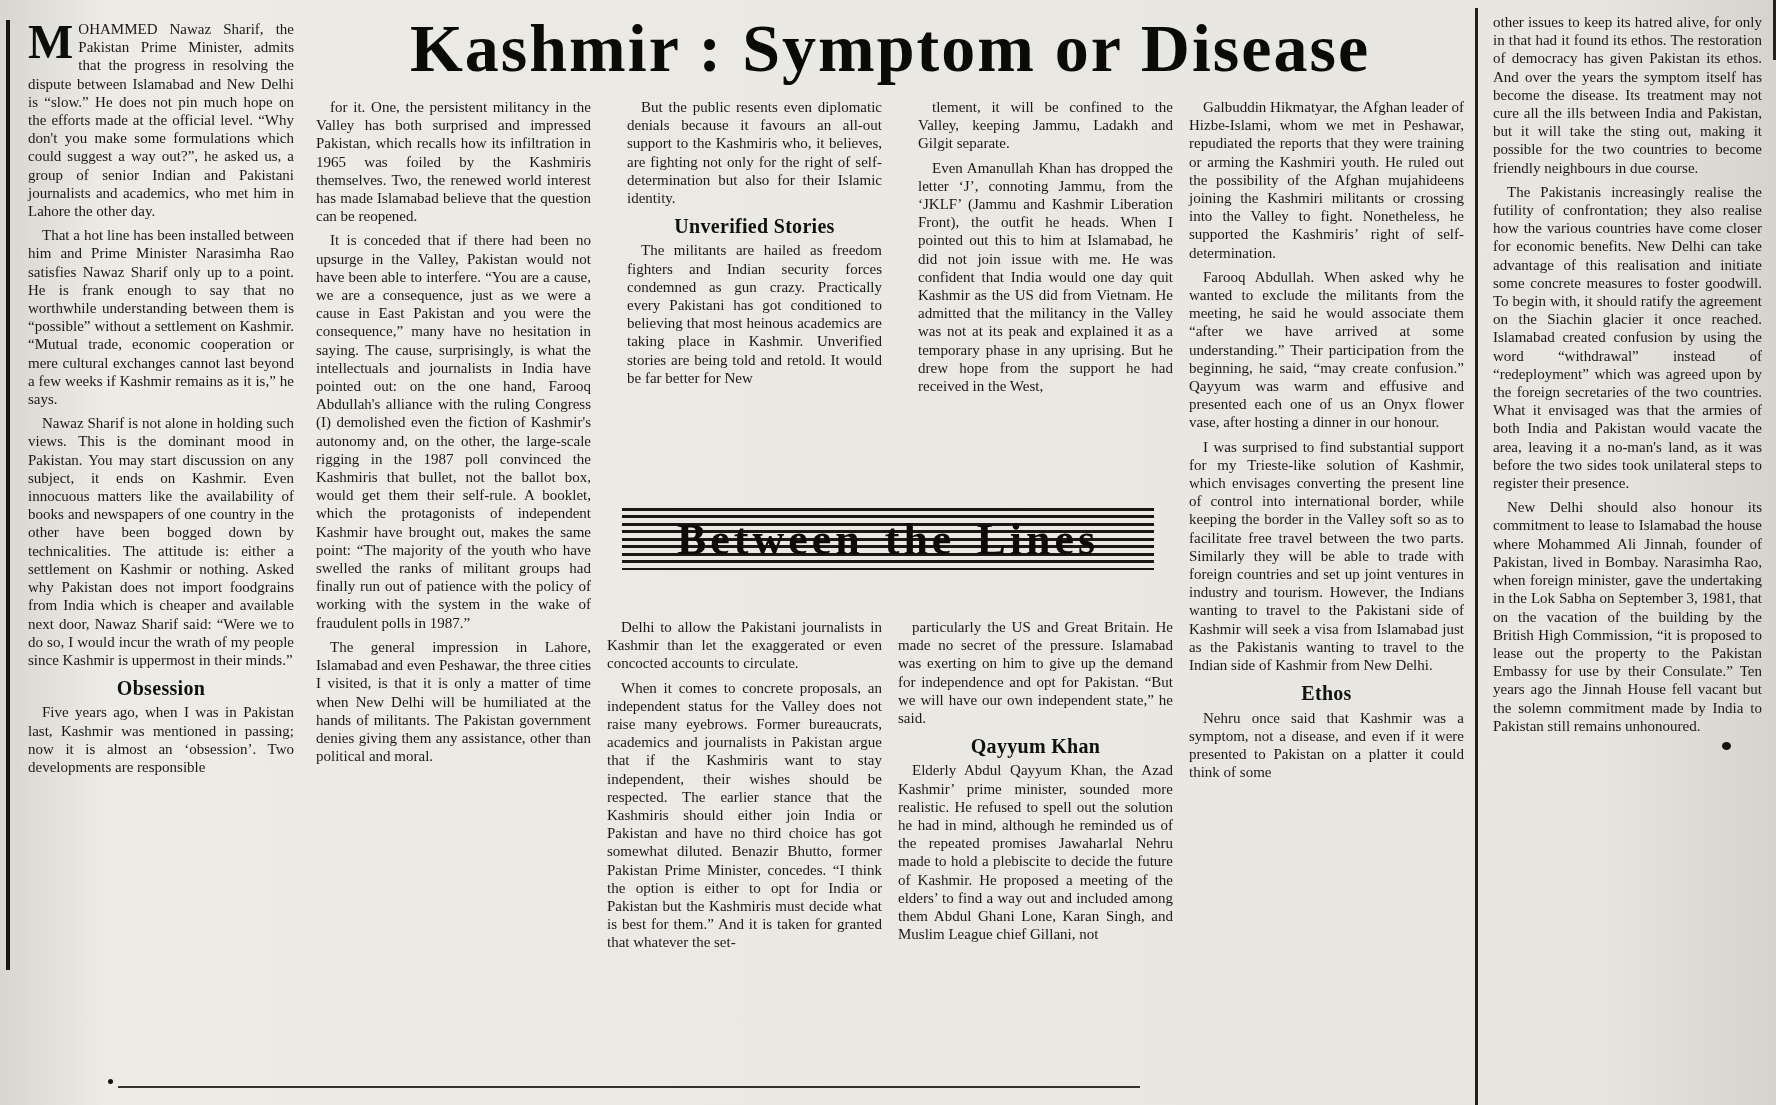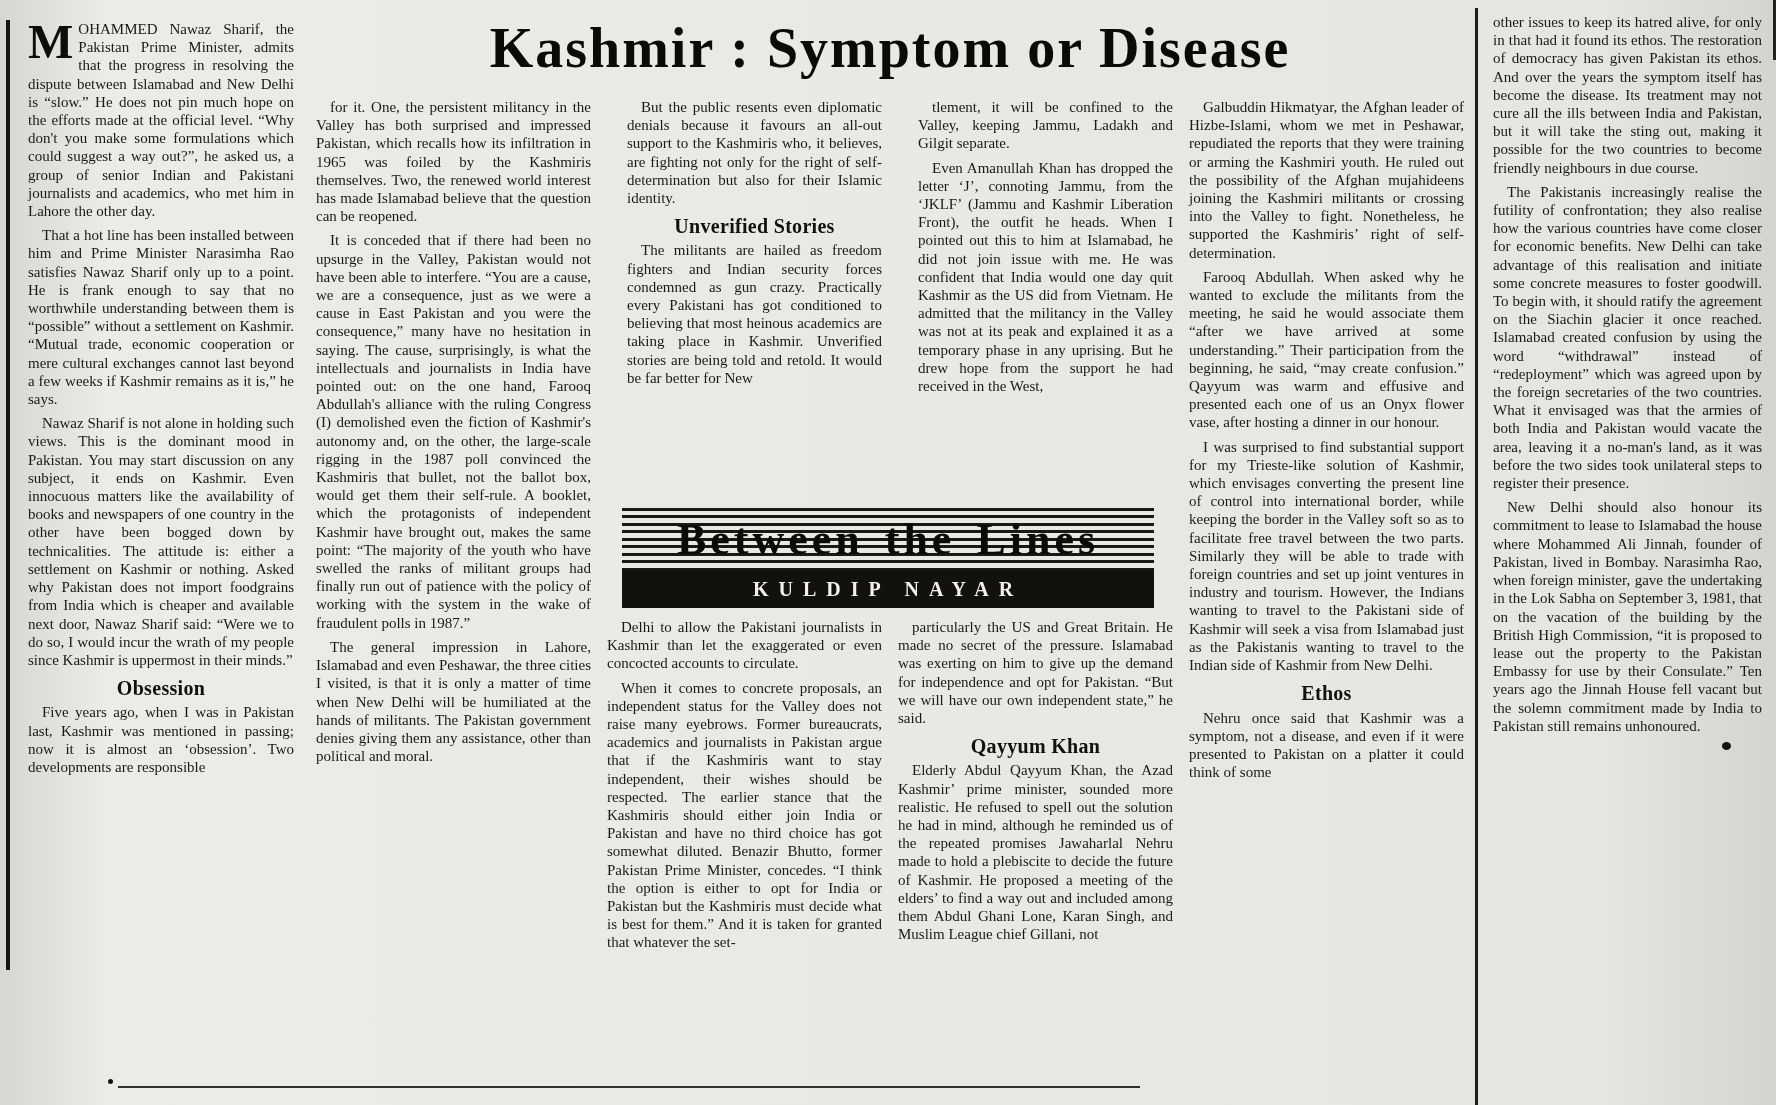--- a/index.html
+++ b/index.html
@@ -17,21 +17,21 @@
   .para { margin:0 0 6px 0; text-indent:14px; }
   .para.lead { text-indent:0; }
   .subhead { text-align:center; font-size:20px; font-weight:bold; margin:10px 0 6px 0; letter-spacing:.3px; color:#111; }
   .dropcap { float:left; font-size:48px; line-height:40px; font-weight:bold; padding:2px 5px 0 0; color:#0d0d0c; }
 
   .col-1 { width:292px; padding:12px 12px 0 14px; }
   .middle { width:1168px; padding:0 10px; position:relative; }
   .col-6 { flex:1; padding:5px 10px 0 14px; }
 
   .headline {
-    font-size:56px; line-height:80px; font-weight:bold; text-align:center;
+    font-size:68px; line-height:80px; font-weight:bold; text-align:center;
     letter-spacing:2px; white-space:nowrap; padding-bottom:10px; color:#0a0a09;
     font-family:"Liberation Serif","DejaVu Serif",serif;
   }
   .mid-cols { display:flex; gap:16px; position:relative; }
   .mid-cols .col { flex:1 1 0; min-width:0; }
   .pre-box { height:408px; overflow:hidden;margin-left:20px; }
   .box-gap { height:112px; }
 
   .btl-box { position:absolute; left:306px; top:410px; width:532px; height:80px; }
   .btl-stripes {
@@ -111,21 +111,20 @@
           <p class="para">Farooq Abdullah. When asked why he wanted to exclude the militants from the meeting, he said he would associate them “after we have arrived at some understanding.” Their participation from the beginning, he said, “may create confusion.” Qayyum was warm and effusive and presented each one of us an Onyx flower vase, after hosting a dinner in our honour.</p>
           <p class="para">I was surprised to find substantial support for my Trieste-like solution of Kashmir, which envisages converting the present line of control into international border, while keeping the border in the Valley soft so as to facilitate free travel between the two parts. Similarly they will be able to trade with foreign countries and set up joint ventures in industry and tourism. However, the Indians wanting to travel to the Pakistani side of Kashmir will seek a visa from Islamabad just as the Pakistanis wanting to travel to the Indian side of Kashmir from New Delhi.</p>
           <h3 class="subhead">Ethos</h3>
           <p class="para">Nehru once said that Kashmir was a symptom, not a disease, and even if it were presented to Pakistan on a platter it could think of some</p>
         </div>
 
         <div class="btl-box">
           <div class="btl-stripes">
             <span class="btl-title">Between the Lines</span>
           </div>
-          <div class="btl-byline">KULDIP NAYAR</div>
         </div>
 
       </div>
     </div>
 
     <div class="vrule"></div>
 
     <div class="col col-6">
       <p class="para lead">other issues to keep its hatred alive, for only in that had it found its ethos. The restoration of democracy has given Pakistan its ethos. And over the years the symptom itself has become the disease. Its treatment may not cure all the ills between India and Pakistan, but it will take the sting out, making it possible for the two countries to become friendly neighbours in due course.</p>
       <p class="para">The Pakistanis increasingly realise the futility of confrontation; they also realise how the various countries have come closer for economic benefits. New Delhi can take advantage of this realisation and initiate some concrete measures to foster goodwill. To begin with, it should ratify the agreement on the Siachin glacier it once reached. Islamabad created confusion by using the word “withdrawal” instead of “redeployment” which was agreed upon by the foreign secretaries of the two countries. What it envisaged was that the armies of both India and Pakistan would vacate the area, leaving it a no-man's land, as it was before the two sides took unilateral steps to register their presence.</p>

